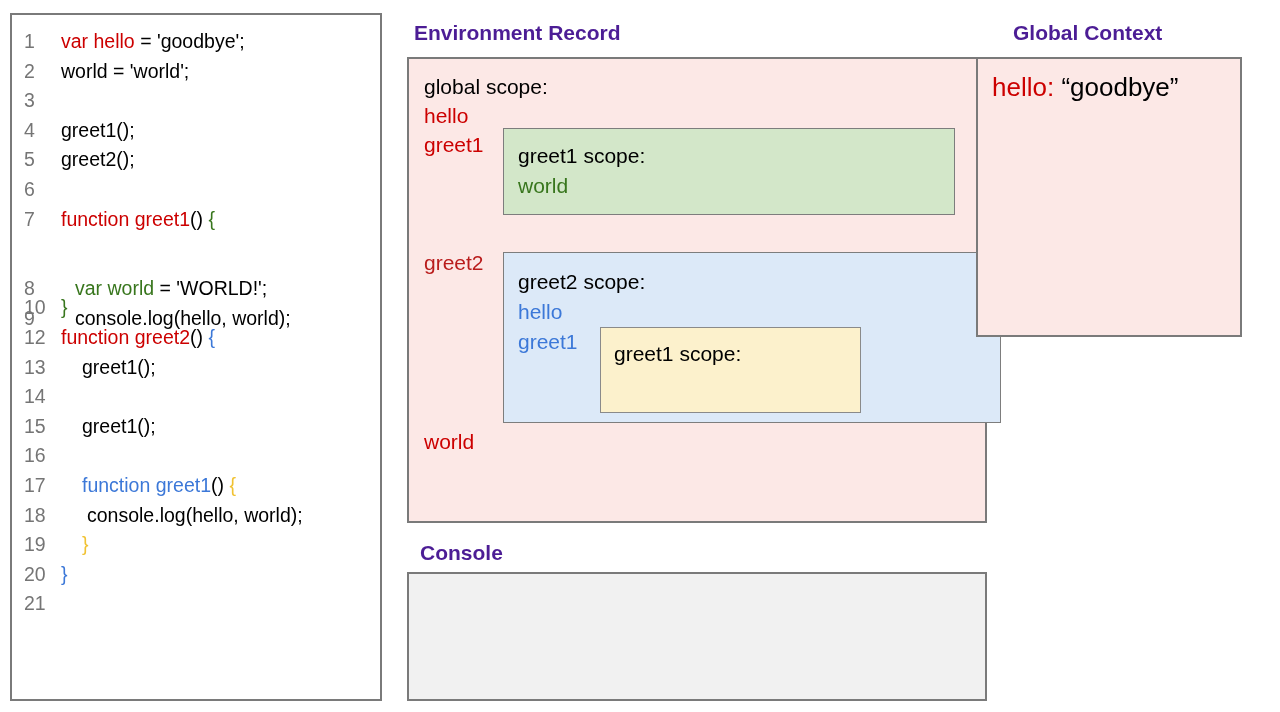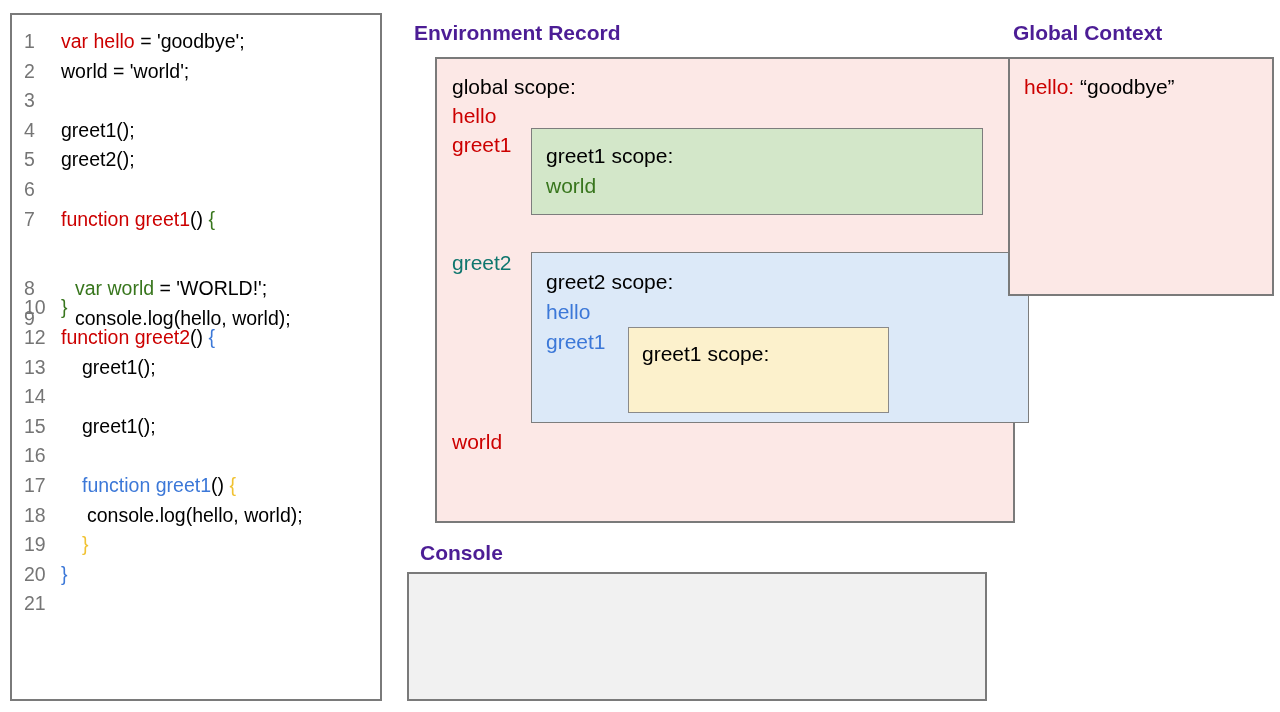--- a/index.html
+++ b/index.html
@@ -20,50 +20,50 @@
 
   
   .sec-title{ position:absolute; font-size:21px; font-weight:bold; color:#4c1d95; line-height:24px; }
   .er-title{ left:414px; top:21px; }
   .gc-title{ left:1013px; top:21px; }
   .console-title{ left:420px; top:541px;text-align:center; }
 
   
   .er-box{
     position:absolute; left:407px; top:57px; width:580px; height:466px;
-    background:#fce8e6; border:2px solid #7a7a7a;margin-left:28px;
+    background:#fce8e6; border:2px solid #7a7a7a;
   }
   .er-box .lbl{ position:absolute; left:15px; font-size:21px; line-height:26px; }
   .lbl-global{ top:15px; color:#000; }
   .lbl-hello{ top:44px; color:#cc0000; }
   .lbl-greet1{ top:73px; color:#cc0000; }
-  .lbl-greet2{ top:191px; color:#0f766e; }
+  .lbl-greet2{ top:191px; color:#b91c1c; }
   .lbl-world{ top:370px; color:#cc0000; }
 
   .scope-box{ position:absolute; font-size:21px; line-height:30px; }
   .greet1-scope{
     left:94px; top:69px; width:452px; height:87px;
     background:#d3e7c9; border:1.5px solid #7d7d7d; padding:12px 0 0 14px;
   }
   .greet2-scope{
     left:94px; top:193px; width:498px; height:171px;
     background:#dce9f8; border:1.5px solid #7d7d7d; padding:14px 0 0 14px;
   }
   .inner-scope{
     position:absolute; left:96px; top:74px; width:261px; height:86px;
     background:#fcf1cc; border:1.5px solid #8a8a8a; padding:11px 0 0 13px;
     font-size:21px; line-height:30px;
   }
   .t-black{ color:#000; } .t-red{ color:#cc0000; } .t-green{ color:#38761d; } .t-blue{ color:#3c78d8; }
 
   
   .gc-box{
-    position:absolute; left:1008px; top:57px; width:266px; height:239px;
+    position:absolute; left:976px; top:57px; width:266px; height:280px;
     background:#fce8e6; border:2px solid #7a7a7a; padding:13px 0 0 14px;
-    font-size:21px; line-height:30px;
+    font-size:26px; line-height:30px;
   }
 
   
   .console-box{
     position:absolute; left:407px; top:572px; width:580px; height:129px;
     background:#f1f1f1; border:2px solid #7a7a7a;
   }
 </style>
 </head>
 <body>

